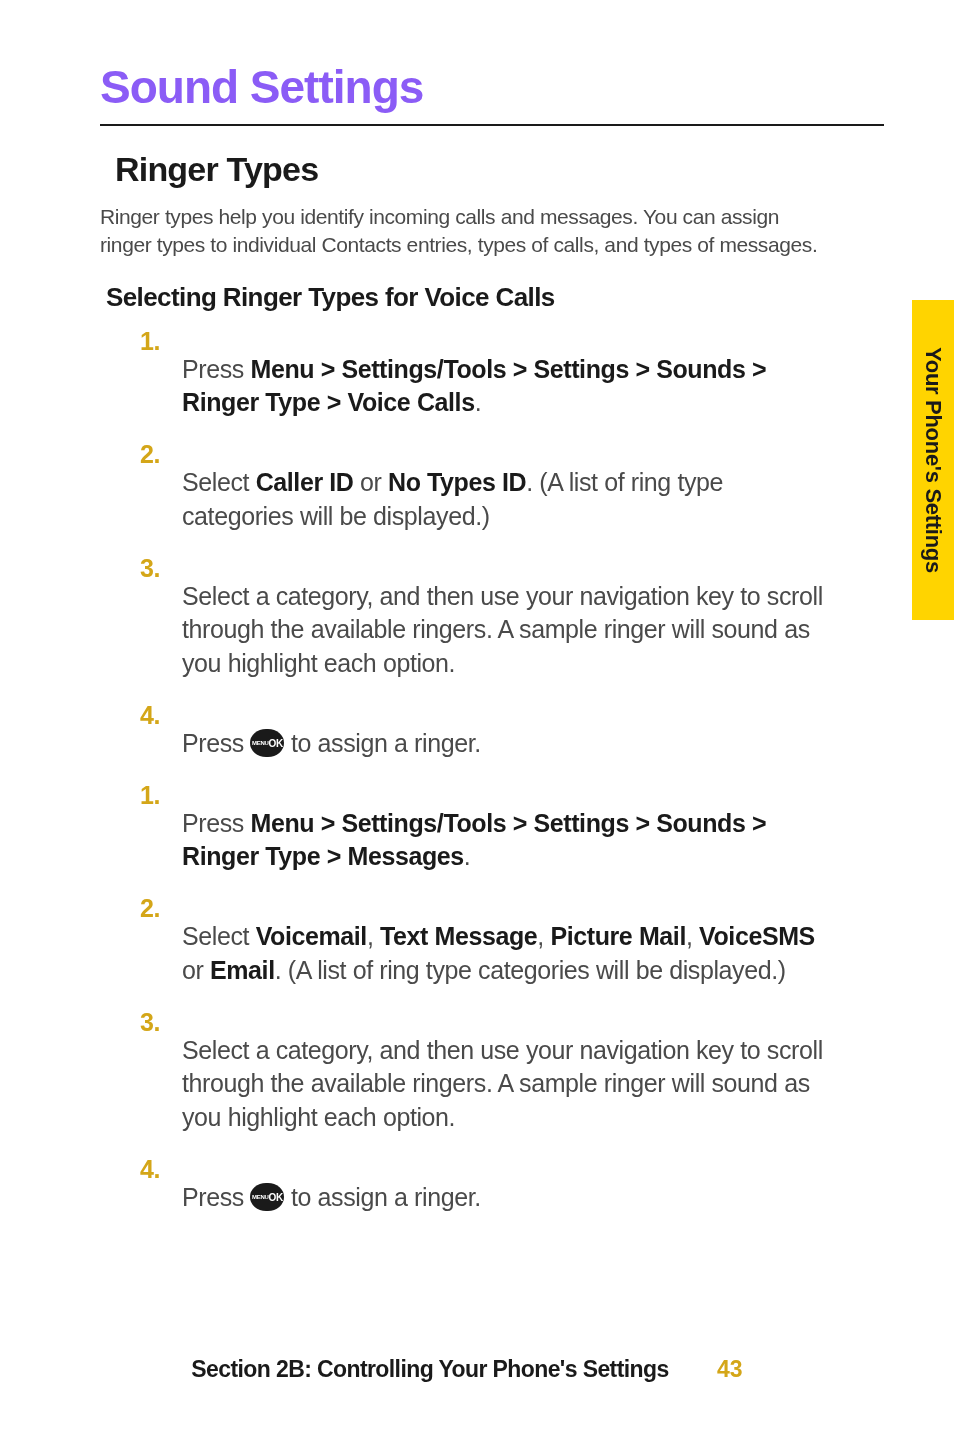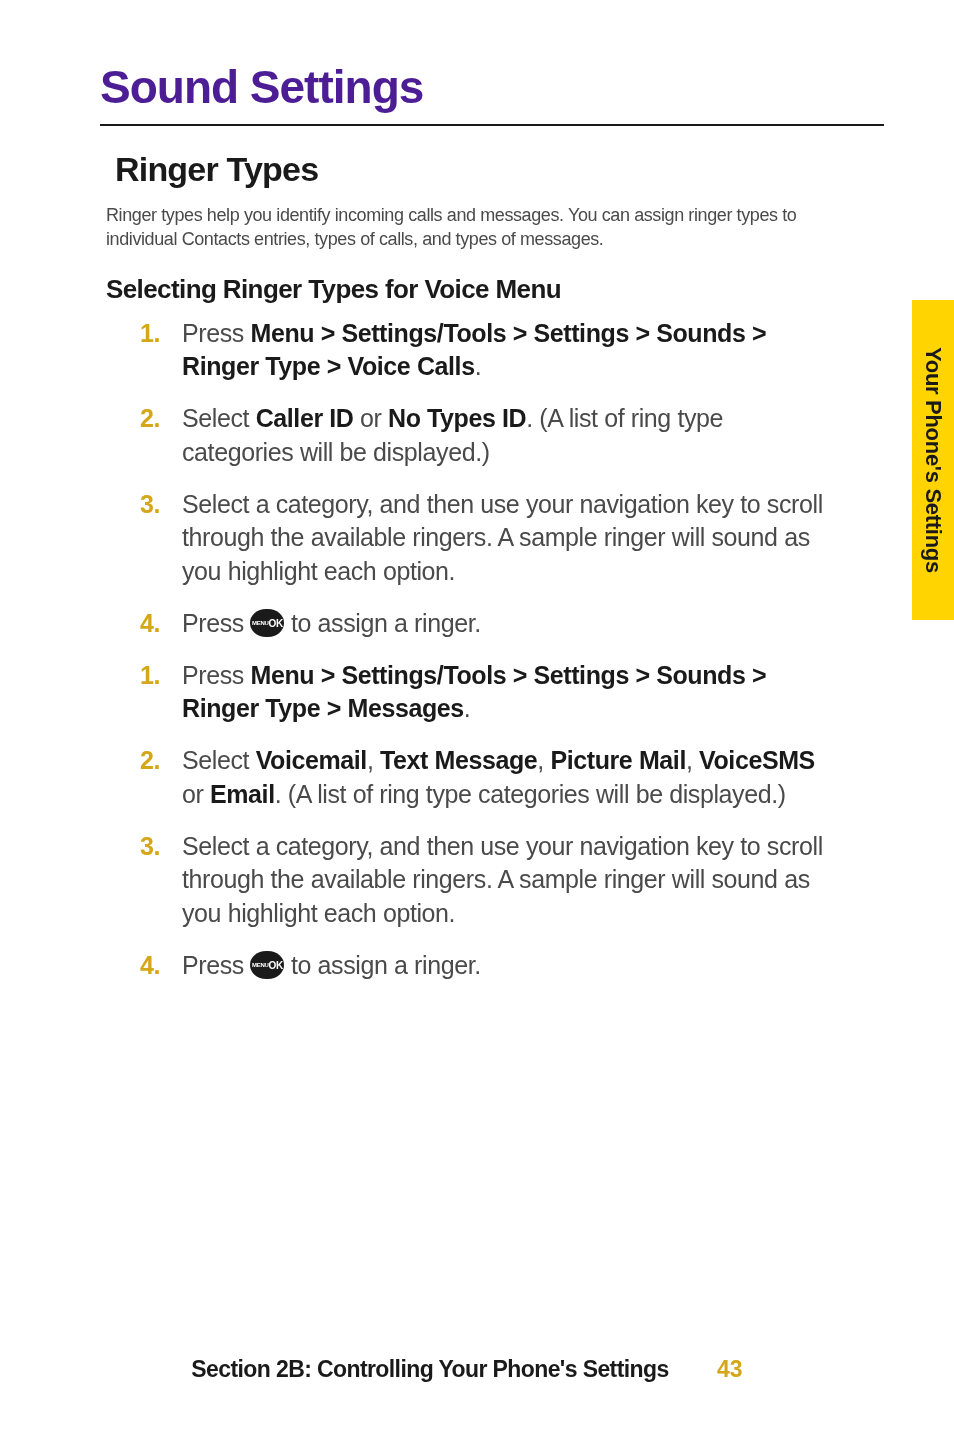--- a/index.html
+++ b/index.html
@@ -29,21 +29,21 @@
   .side-tab span {
     writing-mode: vertical-rl;
     font-weight: 700;
     font-size: 22px;
     color: #1a1a1a;
     letter-spacing: -0.3px;
   }
   h1 {
     font-size: 46px;
     font-weight: 700;
-    color: #4c1d95;
+    color: #8b5cf6;
     letter-spacing: -1px;
     margin-bottom: 10px;
   }
   .rule {
     border: none;
     border-top: 2px solid #1a1a1a;
     margin-bottom: 24px;
     width: 100%;
   }
   h2 {
@@ -57,24 +57,23 @@
   h3 {
     font-size: 26px;
     font-weight: 700;
     color: #1a1a1a;
     letter-spacing: -0.6px;
     margin-top: 22px;
     margin-bottom: 12px;
     margin-left: 6px;
   }
   .para {
-    font-size: 18px;
+    font-size: 21px;
     line-height: 1.35;
     letter-spacing: -0.4px;
-    margin-left: 6px;
     margin-right: 50px;
     margin-bottom: 8px;
   }
   ol {
     list-style: none;
     margin-left: 40px;
     margin-right: 50px;
     margin-top: 10px;
   }
   ol li {
@@ -86,20 +85,21 @@
     margin-bottom: 18px;
   }
   ol li .num {
     font-weight: 700;
     color: #d4a618;
     min-width: 42px;
     flex-shrink: 0;
   }
   ol li .litxt {
     flex: 1;
+    margin-top: 28px;
   }
   .litxt b { color: #1a1a1a; font-weight: 700; }
   .ok-icon {
     display: inline-flex;
     width: 34px;
     height: 28px;
     background: #1a1a1a;
     border-radius: 16px / 14px;
     color: #fff;
     font-size: 9px;
@@ -146,21 +146,21 @@
     <span>Your Phone's Settings</span>
   </div>
 
   <h1>Sound Settings</h1>
   <hr class="rule">
 
   <h2>Ringer Types</h2>
 
   <p class="para">Ringer types help you identify incoming calls and messages. You can assign ringer types to individual Contacts entries, types of calls, and types of messages.</p>
 
-  <h3>Selecting Ringer Types for Voice Menu</h3>
+  <h3>Selecting Ringer Types for Voice Calls</h3>
 
 
   <ol>
     <li>
       <span class="num">1.</span>
       <span class="litxt">
         <span>Press </span><b>Menu &gt; Settings/Tools &gt; Settings &gt; Sounds &gt; Ringer Type &gt; Voice Calls</b><span>.</span>
       </span>
     </li>
     <li>

